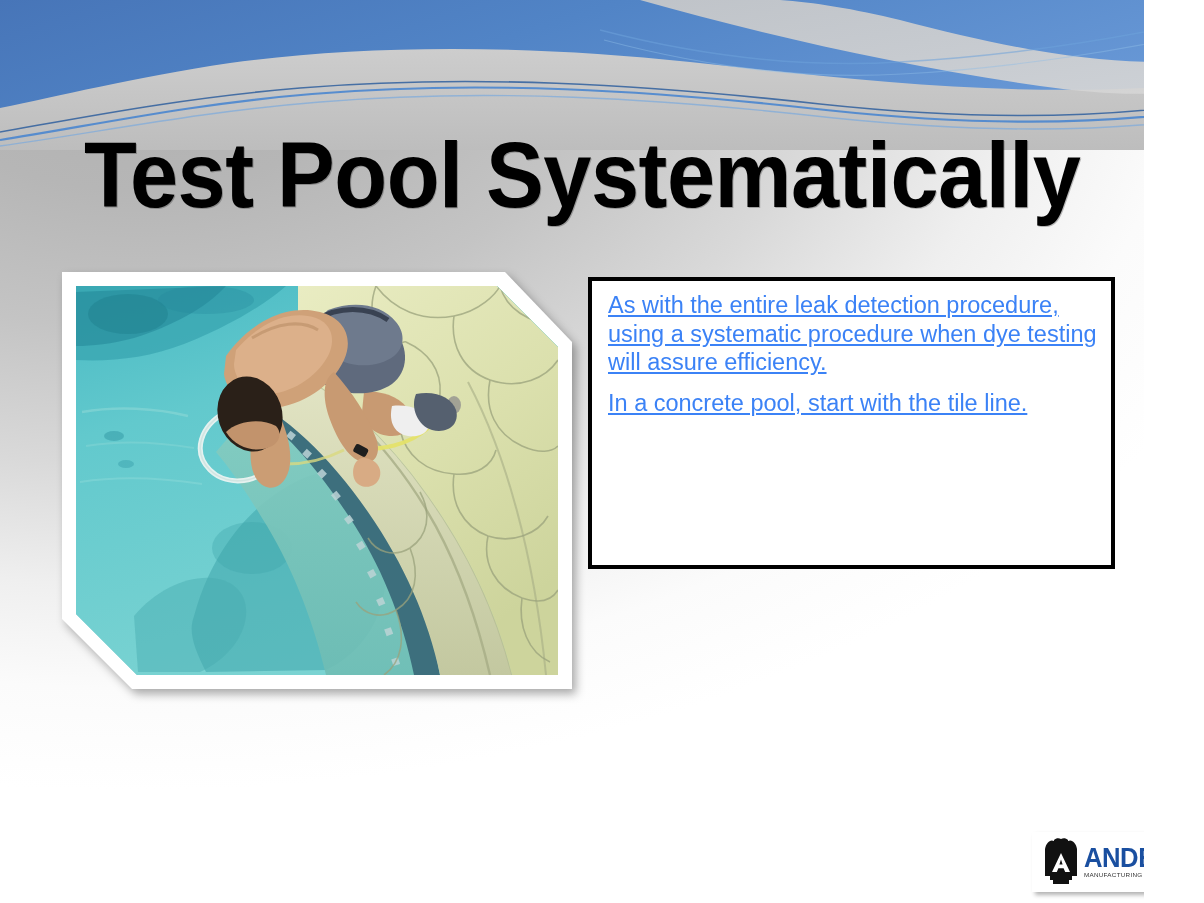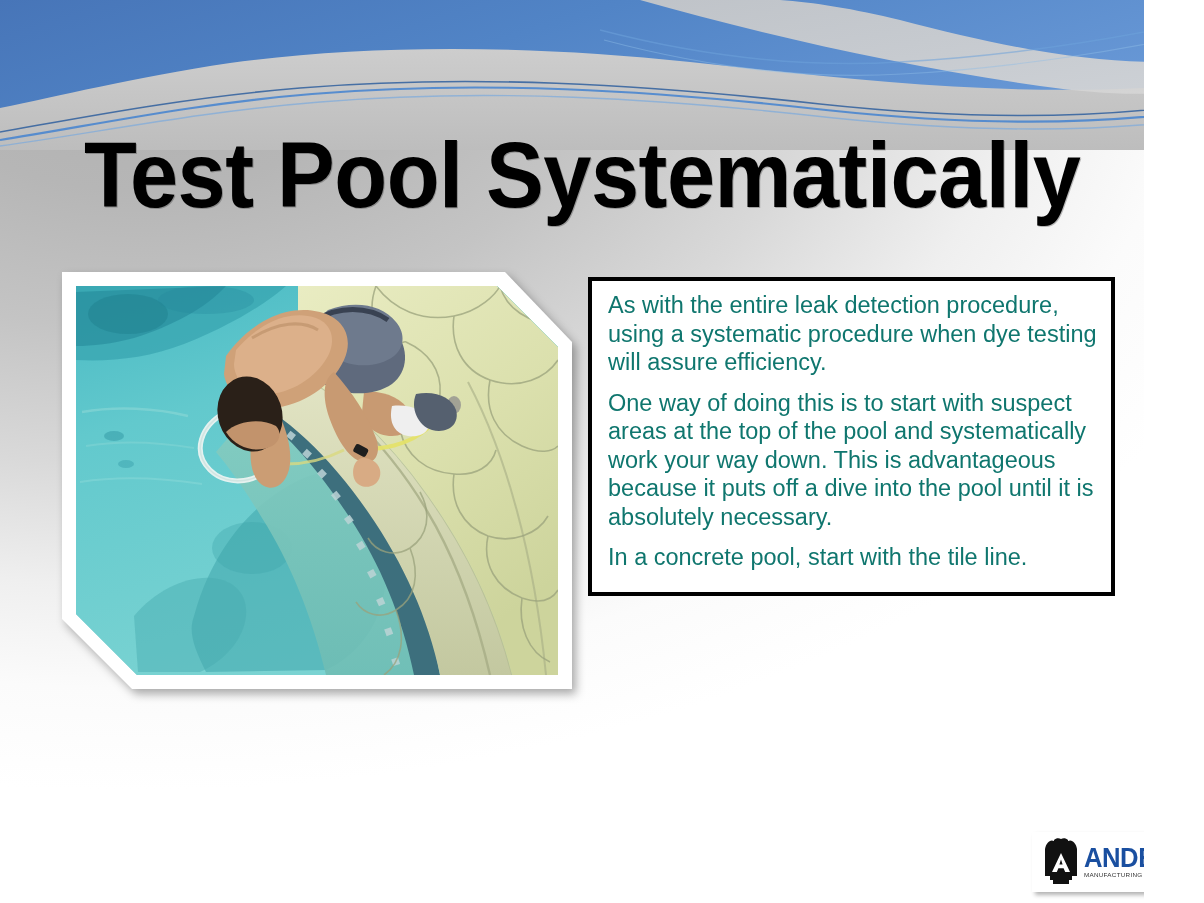--- a/index.html
+++ b/index.html
@@ -86,22 +86,23 @@
     min-height: 292px;
     box-sizing: border-box;
     background: #ffffff;
     border: 4px solid #000000;
     padding: 10px 14px 8px 16px;
   }
   .text-box p {
     margin: 0 0 12px 0;
     font-size: 23.5px;
     line-height: 1.215;
-    color: #0f766e;
+    color: #3b82f6;
     font-family: "Liberation Sans", sans-serif;
+    text-decoration: underline;
   }
   .text-box p:last-child { margin-bottom: 12px; }
 
   
   .logo-card {
     position: absolute;
     left: 1032px;
     top: 832px;
     width: 156px;
     height: 60px;
@@ -341,21 +342,20 @@
                    C 320,148 312,138 316,120 Z" fill="#efefef"></path>
           <path d="M340,108 C 360,104 376,112 380,124 C 384,138 372,148 356,144
                    C 342,140 334,122 340,108 Z" fill="#55606f"></path>
         </g>
       </svg>
     </div>
   </div>
 
   <div class="text-box">
     <p>As with the entire leak detection procedure, using a systematic procedure when dye testing will assure efficiency.</p>
-    <p>One way of doing this is to start with suspect areas at the top of the pool and systematically work your way down.  This is advantageous because it puts off a dive into the pool until it is absolutely necessary.</p>
     <p>In a concrete pool, start with the tile line.</p>
   </div>
 
   <div class="logo-card">
     <div class="logo-mark">
       <svg width="42" height="48" viewBox="0 0 42 48" xmlns="http://www.w3.org/2000/svg" aria-hidden="true">
 
         <path d="M5,11 C 6,5 10,1 14,3 L14,11 Z" fill="#111111"></path>
         <path d="M37,11 C 36,5 32,1 28,3 L28,11 Z" fill="#111111"></path>
         <path d="M14,11 L14,2 C 16,0 19,0 21,1 L21,11 Z" fill="#111111"></path>

